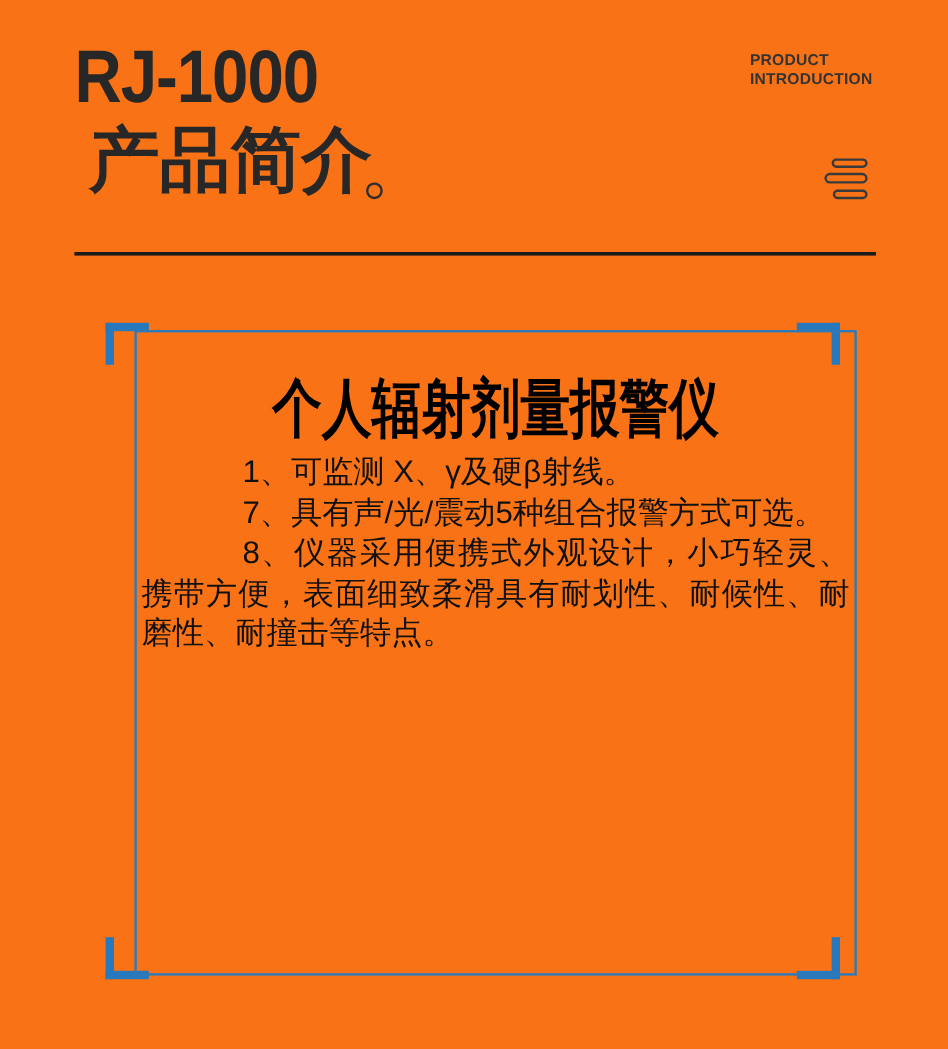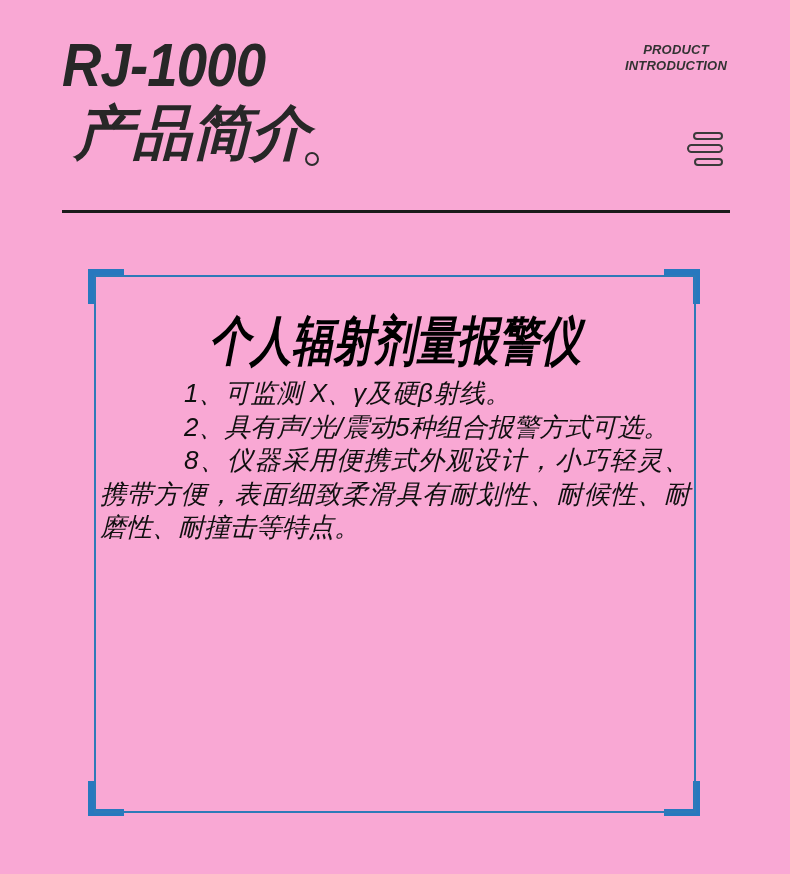--- a/index.html
+++ b/index.html
@@ -4,21 +4,21 @@
 <style>
   * { margin: 0; padding: 0; box-sizing: border-box; }
   html, body { width: 790px; height: 874px; }
   body {
     font-family: "Liberation Sans", sans-serif;
     background: #f2f3f2;
     position: relative;
     overflow: hidden;
     color: #262626;
   }
-  .page { position: absolute; inset: 0; background: #f9a8d4; font-style: italic; }
+  .page { position: absolute; inset: 0; background: #f97316; }
 
   
   .model {
     position: absolute; left: 62px; top: 32px;
     font-size: 62px; line-height: 66px; font-weight: bold;
     color: #272727; letter-spacing: -1px;
     transform: scaleX(0.88); transform-origin: left top;
     white-space: nowrap;
   }
   .cn-title {
@@ -27,39 +27,39 @@
     color: #272727; white-space: nowrap;
   }
   .title-mark {
     position: absolute; left: 305px; top: 152px;
     width: 14px; height: 14px;
     border: 2px solid #2e2e2e; border-radius: 50%;
     background: transparent;
   }
   .section-label {
     position: absolute; right: 63px; top: 42px;
-    text-align: center; font-size: 13px; line-height: 16px;
+    text-align: left; font-size: 13px; line-height: 16px;
     font-weight: bold; color: #333; letter-spacing: 0.2px;
   }
   .menu-icon { position: absolute; right: 67px; top: 132px; width: 36px; }
   .menu-icon .pill {
     border: 2px solid #3a3a3a; border-radius: 6px; background: transparent;
   }
   .menu-icon .p1 { width: 30px; height: 8px; margin-left: auto; }
   .menu-icon .p2 { width: 36px; height: 9px; margin-top: 4px; }
   .menu-icon .p3 { width: 29px; height: 8px; margin-left: auto; margin-top: 5px; }
 
   .divider {
     position: absolute; left: 62px; top: 210px;
     width: 668px; height: 3px; background: #1b1b1b;
   }
 
   
   .feature-box {
-    position: absolute; left: 94px; top: 275px;
+    position: absolute; left: 112px; top: 275px;
     width: 602px; height: 538px;
     border: 2px solid #2e7ab8;
     background: transparent;
   }
   .corner { position: absolute; width: 36px; height: 35px; }
   .corner.tl { left: 88px;  top: 269px; border-left: 7px solid #2878be;  border-top: 7px solid #2878be; }
   .corner.tr { left: 664px; top: 269px; border-right: 7px solid #2878be; border-top: 7px solid #2878be; }
   .corner.bl { left: 88px;  top: 781px; border-left: 7px solid #2878be;  border-bottom: 7px solid #2878be; }
   .corner.br { left: 664px; top: 781px; border-right: 7px solid #2878be; border-bottom: 7px solid #2878be; }
 
@@ -113,18 +113,18 @@
 
   <div class="corner tl"></div>
   <div class="corner tr"></div>
   <div class="corner bl"></div>
   <div class="corner br"></div>
 
   <section class="feature-box">
     <h2 class="box-title">个人辐射剂量报警仪</h2>
     <div class="features">
       <p>1、可监测 X、γ及硬β射线。</p>
-      <p>2、具有声/光/震动5种组合报警方式可选。</p>
+      <p>7、具有声/光/震动5种组合报警方式可选。</p>
       <p>8、仪器采用便携式外观设计，小巧轻灵、携带方便，表面细致柔滑具有耐划性、耐候性、耐磨性、耐撞击等特点。</p>
     </div>
   </section>
 
 </div>
 
 </body></html>

